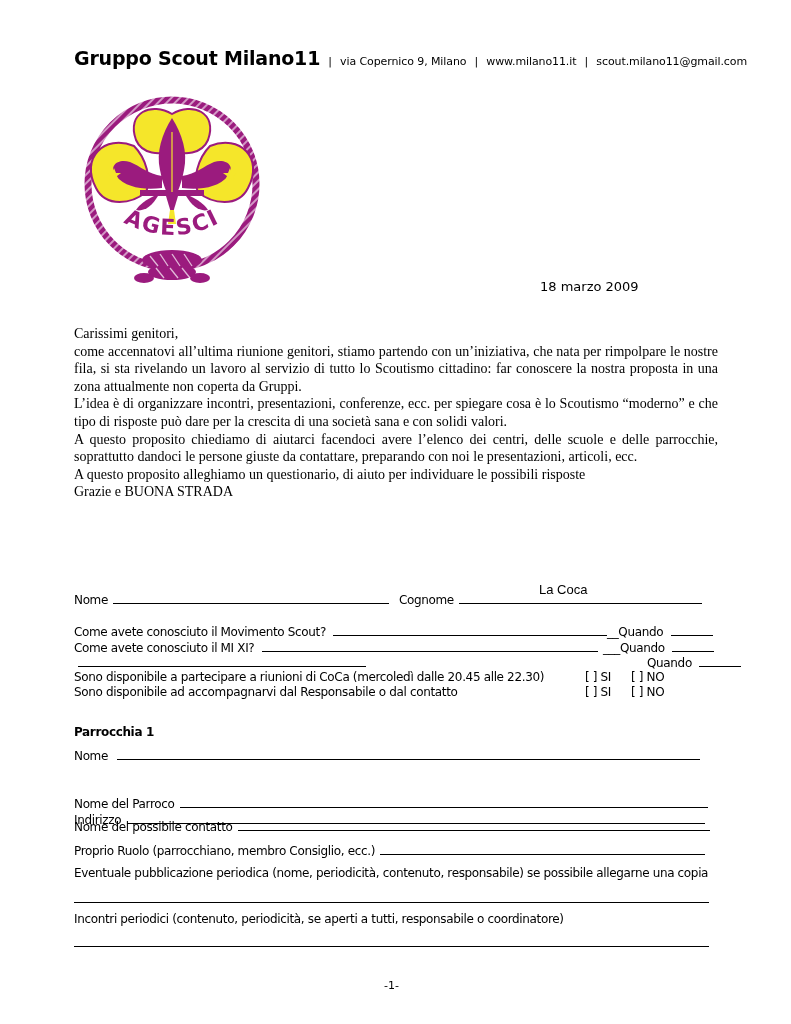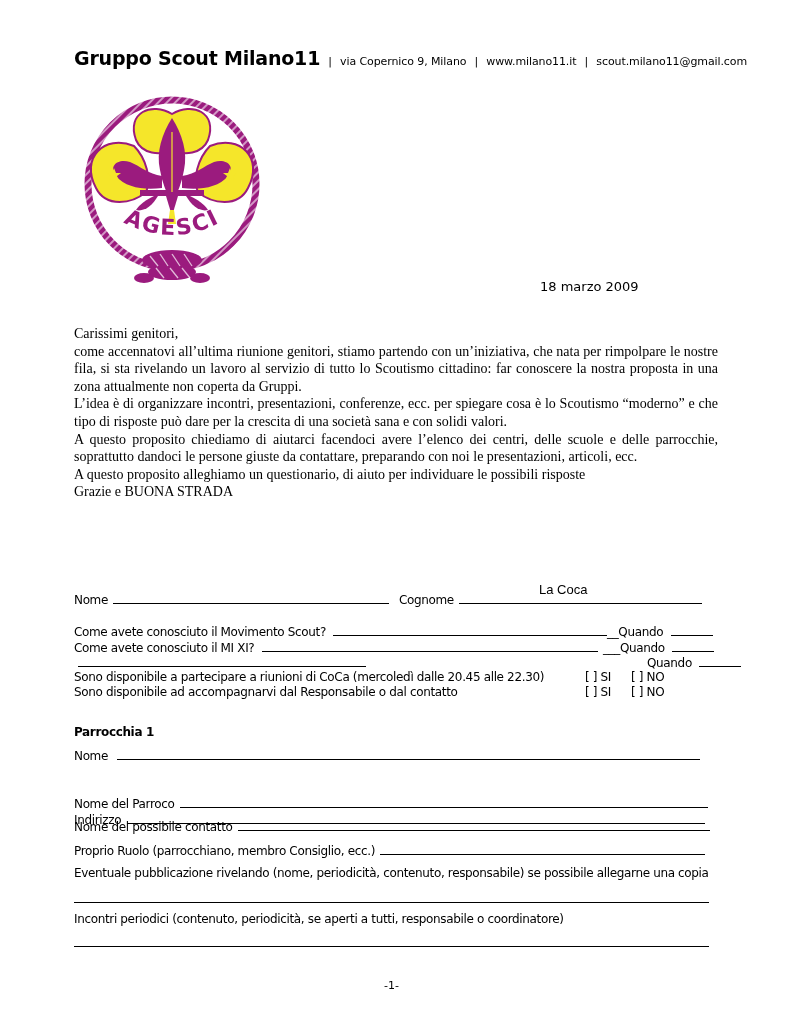--- a/index.html
+++ b/index.html
@@ -171,20 +171,20 @@
     <span class="line" style="width:528px;margin-left:2px;"></span>
   </div>
   <div class="row" style="top:819px;">
     <span>Nome del possibile contatto</span>
     <span class="line" style="width:472px;margin-left:2px;"></span>
   </div>
   <div class="row" style="top:843px;">
     <span>Proprio Ruolo (parrocchiano, membro Consiglio, ecc.)</span>
     <span class="line" style="width:325px;margin-left:2px;"></span>
   </div>
-  <div class="row" style="top:866px;">Eventuale pubblicazione rivelando (nome, periodicità, contenuto, responsabile) se possibile allegarne una copia</div>
+  <div class="row" style="top:866px;">Eventuale pubblicazione periodica (nome, periodicità, contenuto, responsabile) se possibile allegarne una copia</div>
   <div class="fullline" style="top:902px;"></div>
 
   <div class="row" style="top:912px;">Incontri periodici (contenuto, periodicità, se aperti a tutti, responsabile o coordinatore)</div>
   <div class="fullline" style="top:946px;"></div>
 </div>
 
 <div class="pagenum">-1-</div>
 
 </body></html>

